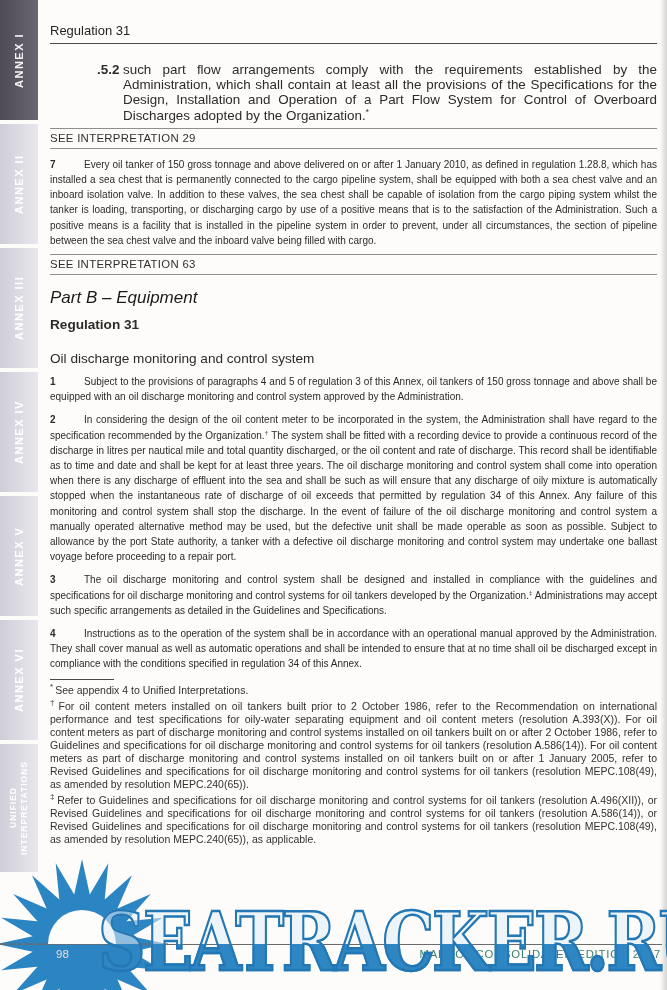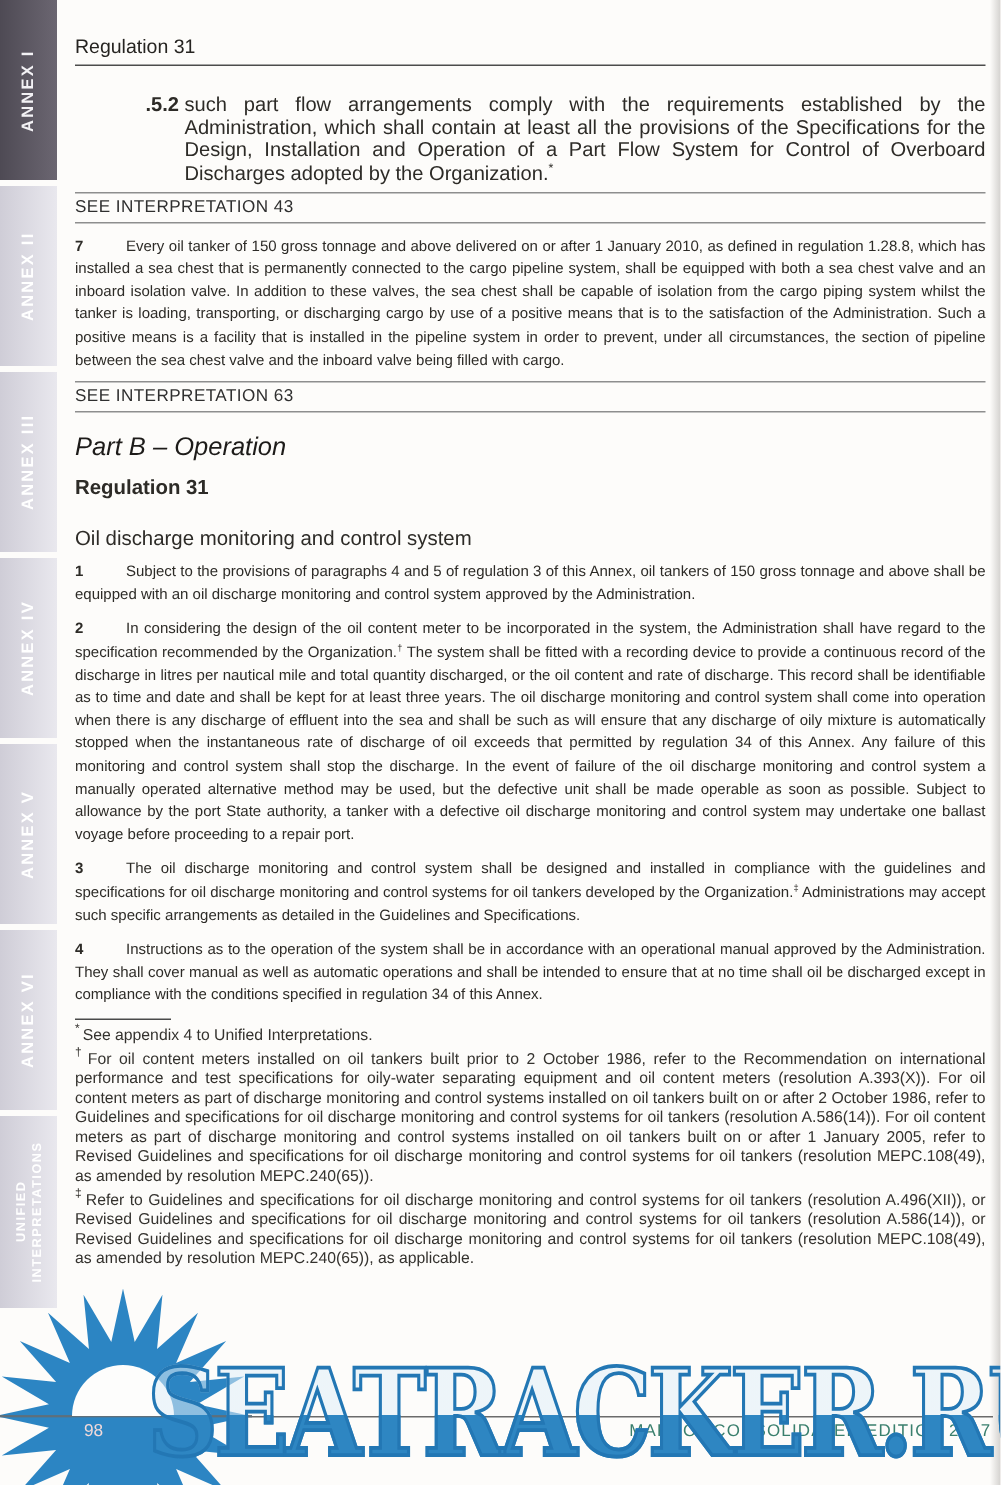--- a/index.html
+++ b/index.html
@@ -80,29 +80,29 @@
   <div class="content">
 
     <div class="runhead">
       <div class="l2">Regulation 31</div>
     </div>
 
     <div class="clause">
       <span class="cnum">.5.2</span><span>such part flow arrangements comply with the requirements established by the Administration, which shall contain at least all the provisions of the Specifications for the Design, Installation and Operation of a Part Flow System for Control of Overboard Discharges adopted by the Organization.</span><sup class="fnmark">*</sup>
     </div>
 
-    <div class="interp first">SEE INTERPRETATION 43</div>
+    <div class="interp first">SEE INTERPRETATION 29</div>
 
     <p class="para">
       <span class="pnum">7</span><span>Every oil tanker of 150 gross tonnage and above delivered on or after 1 January 2010, as defined in regulation 1.28.8, which has installed a sea chest that is permanently connected to the cargo pipeline system, shall be equipped with both a sea chest valve and an inboard isolation valve. In addition to these valves, the sea chest shall be capable of isolation from the cargo piping system whilst the tanker is loading, transporting, or discharging cargo by use of a positive means that is to the satisfaction of the Administration. Such a positive means is a facility that is installed in the pipeline system in order to prevent, under all circumstances, the section of pipeline between the sea chest valve and the inboard valve being filled with cargo.</span>
     </p>
 
     <div class="interp">SEE INTERPRETATION 63</div>
 
-    <div class="part-heading">Part B – Operation</div>
+    <div class="part-heading">Part B – Equipment</div>
     <div class="reg-title">Regulation 31</div>
     <div class="reg-sub">Oil discharge monitoring and control system</div>
 
     <p class="para">
       <span class="pnum">1</span><span>Subject to the provisions of paragraphs 4 and 5 of regulation 3 of this Annex, oil tankers of 150 gross tonnage and above shall be equipped with an oil discharge monitoring and control system approved by the Administration.</span>
     </p>
 
     <p class="para">
       <span class="pnum">2</span><span>In considering the design of the oil content meter to be incorporated in the system, the Administration shall have regard to the specification recommended by the Organization.</span><sup class="fnmark">†</sup><span> The system shall be fitted with a recording device to provide a continuous record of the discharge in litres per nautical mile and total quantity discharged, or the oil content and rate of discharge. This record shall be identifiable as to time and date and shall be kept for at least three years. The oil discharge monitoring and control system shall come into operation when there is any discharge of effluent into the sea and shall be such as will ensure that any discharge of oily mixture is automatically stopped when the instantaneous rate of discharge of oil exceeds that permitted by regulation 34 of this Annex. Any failure of this monitoring and control system shall stop the discharge. In the event of failure of the oil discharge monitoring and control system a manually operated alternative method may be used, but the defective unit shall be made operable as soon as possible. Subject to allowance by the port State authority, a tanker with a defective oil discharge monitoring and control system may undertake one ballast voyage before proceeding to a repair port.</span>
     </p>

